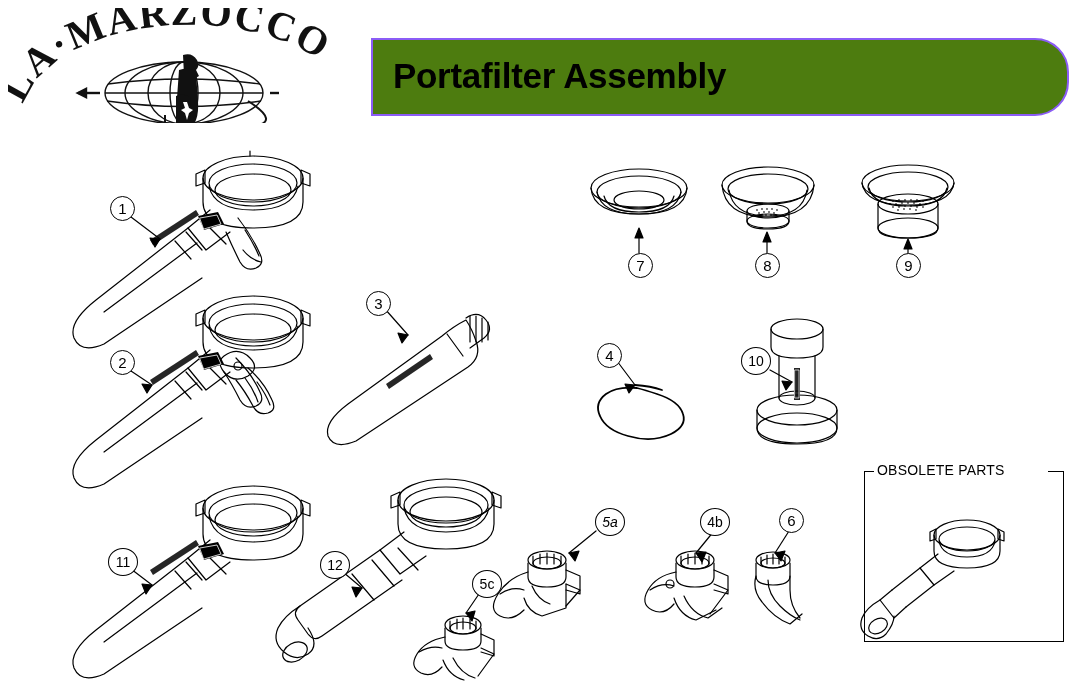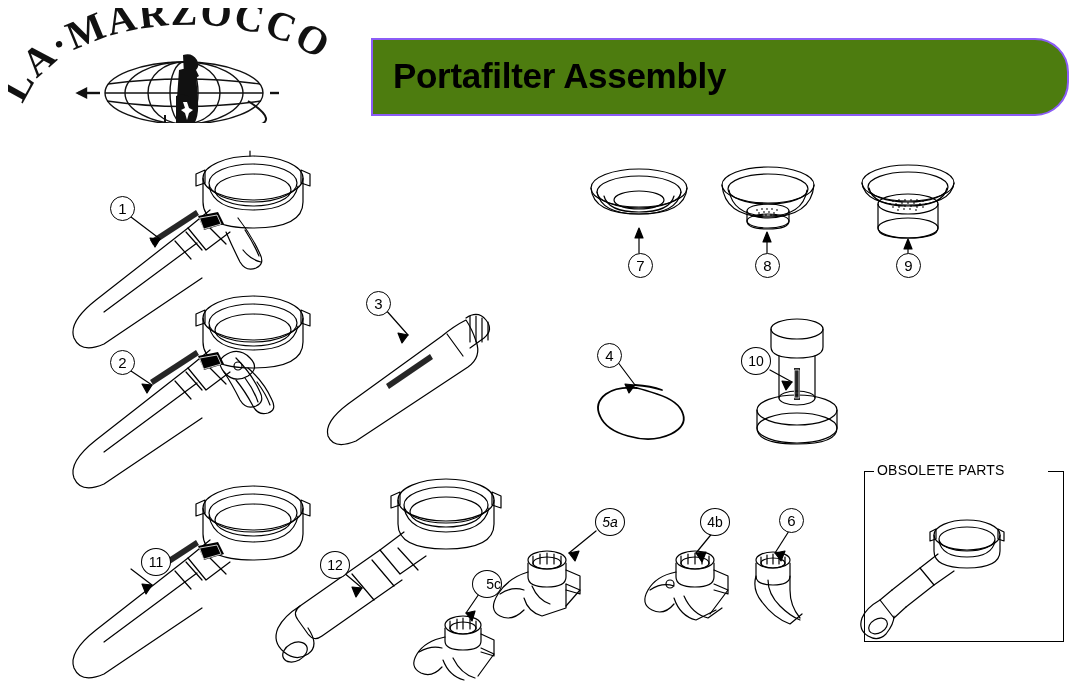--- a/index.html
+++ b/index.html
@@ -459,38 +459,38 @@
     </div>
   <div class="callout c1" style="left:597px;top:343px;">
       <span>4</span>
     </div>
   <div class="callout c2" style="left:595px;top:508px;font-style:italic;">
       <span>5a</span>
     </div>
   <div class="callout c2" style="left:700px;top:508px;">
       <span>4b</span>
     </div>
-  <div class="callout c2" style="left:472px;top:570px;justify-content:flex-end;">
+  <div class="callout c2" style="left:472px;top:570px;">
       <span>5c</span>
     </div>
   <div class="callout c1" style="left:779px;top:508px;">
       <span>6</span>
     </div>
   <div class="callout c1" style="left:628px;top:253px;">
       <span>7</span>
     </div>
   <div class="callout c1" style="left:755px;top:253px;">
       <span>8</span>
     </div>
   <div class="callout c1" style="left:896px;top:253px;">
       <span>9</span>
     </div>
   <div class="callout c2" style="left:741px;top:347px;">
       <span>10</span>
     </div>
-  <div class="callout c2" style="left:108px;top:548px;margin-left:33px;">
+  <div class="callout c2" style="left:108px;top:548px;">
       <span>11</span>
     </div>
   <div class="callout c2" style="left:320px;top:551px;">
       <span>12</span>
     </div>
 
 </div>
 
 </body></html>

